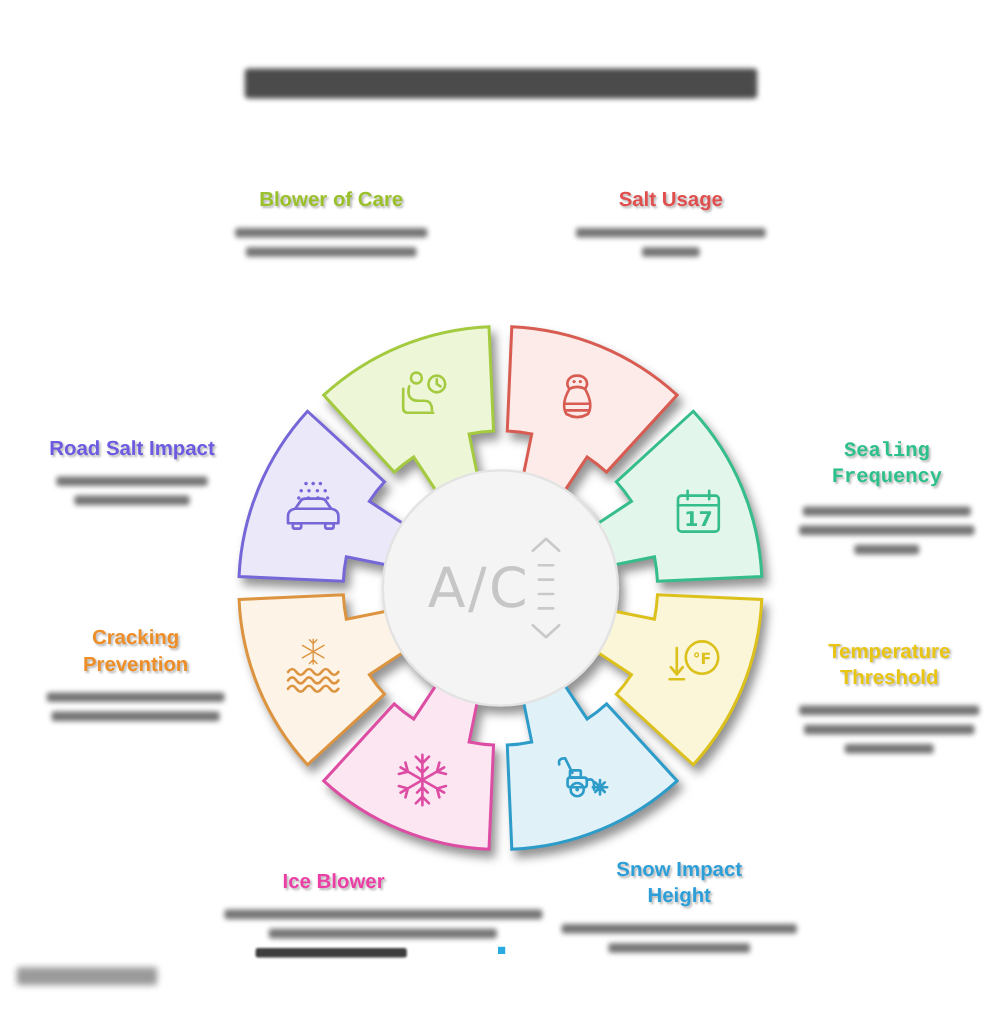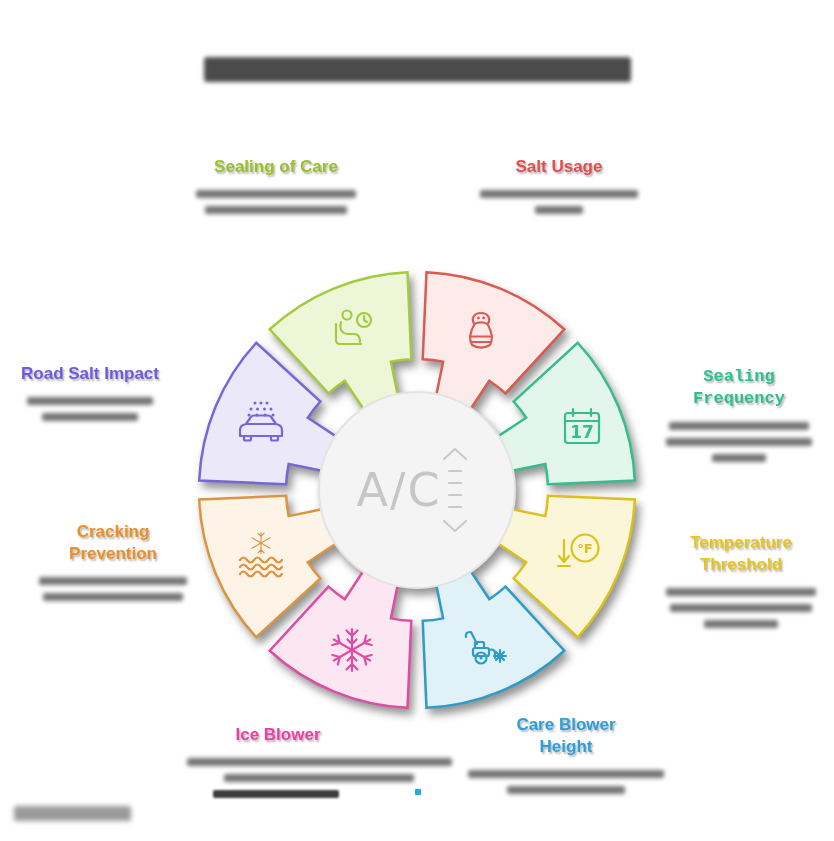--- a/index.html
+++ b/index.html
@@ -131,32 +131,32 @@
     <circle cx="417" cy="490" r="98" fill="#f4f4f4" stroke="#e3e3e3" stroke-width="2"></circle>
     <text x="399" y="506" text-anchor="middle" class="center-label">A/C</text>
     <g>
       <path class="slider-glyph" d="M444,459 L455,449 L466,459"></path>
       <path class="slider-glyph" d="M449,471 h12 M449,483 h12 M449,495 h12 M449,507 h12"></path>
       <path class="slider-glyph" d="M444,521 L455,531 L466,521"></path>
     </g>
   </svg>
 
   <div class="label-block" style="left:193px;top:156px;width:166px;">
-    <h2 style="color: rgb(154, 192, 42);">Sealing of Care</h2>
+    <h2 style="color: rgb(154, 192, 42);">Blower of Care</h2>
     <div class="rline" style="width:160px;"></div>
     <div class="rline" style="width:142px;"></div>
   </div>
 
   <div class="label-block" style="left:474px;top:156px;width:170px;">
     <h2 style="color: rgb(225, 78, 78);">Salt Usage</h2>
     <div class="rline" style="width:158px;"></div>
     <div class="rline" style="width:48px;"></div>
   </div>
 
-  <div class="label-block" style="left:4px;top:363px;width:172px;">
+  <div class="label-block" style="left:24px;top:363px;width:172px;">
     <h2 style="color: rgb(108, 91, 224);">Road Salt Impact</h2>
     <div class="rline" style="width:126px;"></div>
     <div class="rline" style="width:96px;"></div>
   </div>
 
   <div class="label-block" style="left:655px;top:366px;width:168px;">
     <h2 style="color: rgb(46, 192, 138); font-family: Liberation Mono, monospace;">Sealing Frequency</h2>
     <div class="rline" style="width:140px;"></div>
     <div class="rline" style="width:146px;"></div>
     <div class="rline" style="width:54px;"></div>
@@ -176,21 +176,21 @@
   </div>
 
   <div class="label-block" style="left:183px;top:724px;width:272px;">
     <h2 style="width: 190px; margin: 0px 0px 12px; color: rgb(236, 63, 166);">Ice Blower</h2>
     <div class="rline" style="width:265px;"></div>
     <div class="rline" style="width:190px;"></div>
     <div class="rline dark" style="width:126px;margin:8px 0 0 30px;"></div>
   </div>
 
   <div class="label-block" style="left:468px;top:714px;width:196px;">
-    <h2 style="width: 150px; margin: 0px auto 12px; color: rgb(45, 159, 216);">Care Blower Height</h2>
+    <h2 style="width: 150px; margin: 0px auto 12px; color: rgb(45, 159, 216);">Snow Impact Height</h2>
     <div class="rline" style="width:196px;"></div>
     <div class="rline" style="width:118px;"></div>
   </div>
 
   <div class="page-dot" style="background: rgb(41, 171, 226);"></div>
   <div class="watermark"></div>
 
 </div>
 
 </body></html>

